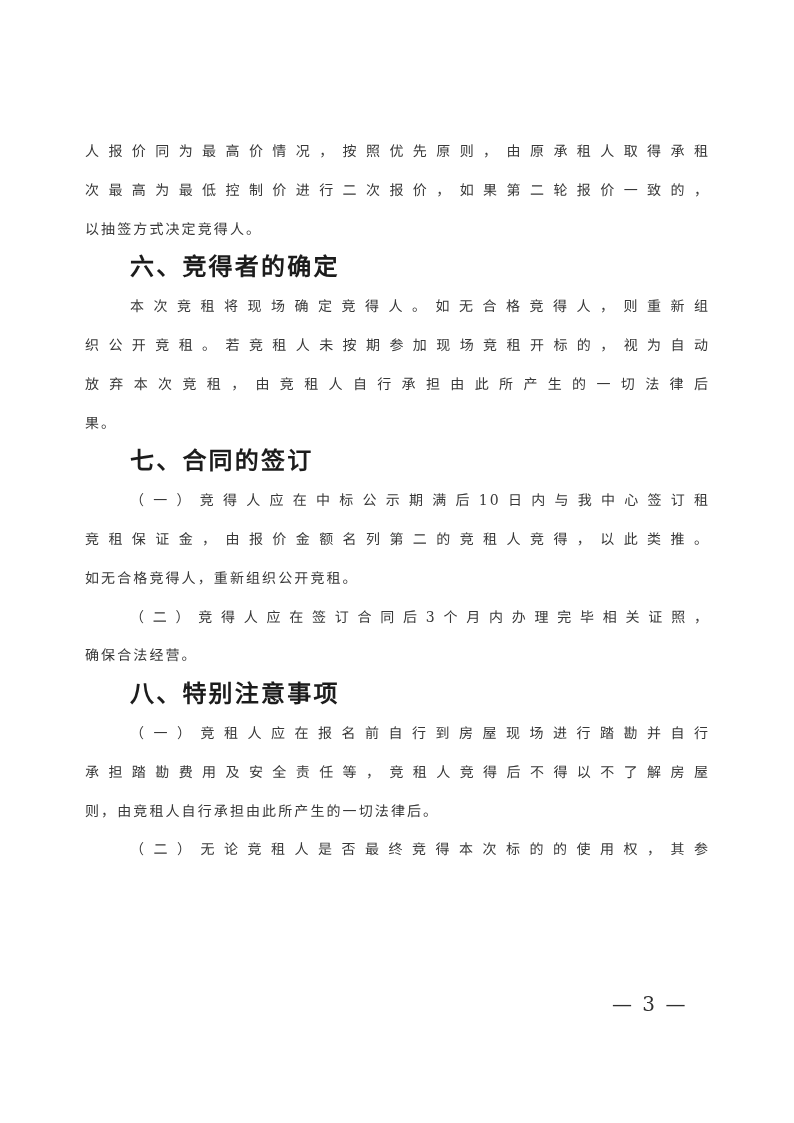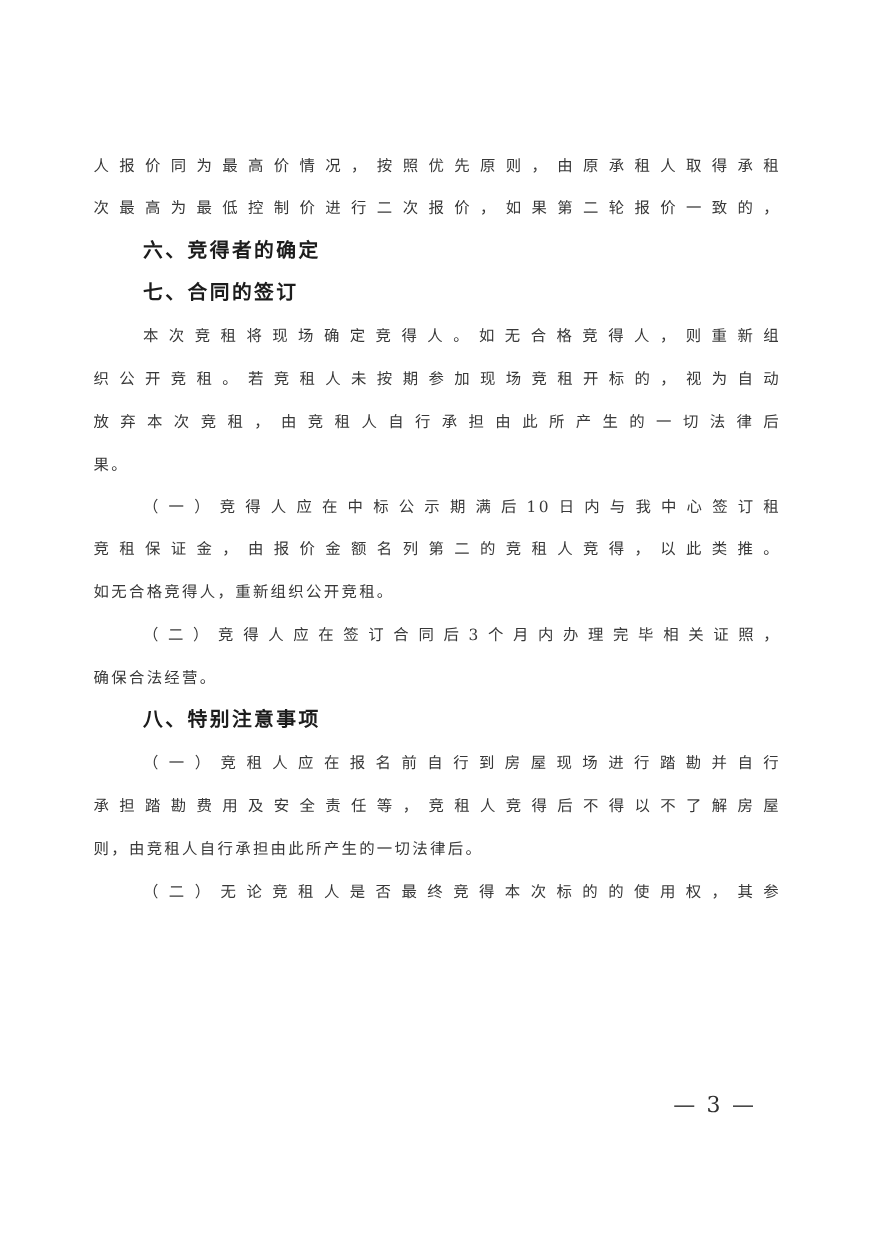--- a/index.html
+++ b/index.html
@@ -31,21 +31,21 @@
     white-space: normal;
   }
   
   .j { text-align-last: justify; }
   
   .ind { padding-left: 45px; }
   
   .hd {
     font-family: "DejaVu Sans", "Liberation Sans", sans-serif;
     font-weight: 700;
-    font-size: 18px;
+    font-size: 24px;
     letter-spacing: 2.2px;
     color: #1c1c1c;
     text-align-last: left;
   }
   .page-number {
     position: absolute;
     left: 612px;
     top: 991px;
     font-family: "DejaVu Serif", "Liberation Serif", serif;
     font-size: 20px;
@@ -57,35 +57,36 @@
 </style>
 </head>
 <body>
 
 <div class="page">
   <div class="content">
 
     <div class="para">
       <div class="ln j">人报价同为最高价情况，按照优先原则，由原承租人取得承租</div>
       <div class="ln j">次最高为最低控制价进行二次报价，如果第二轮报价一致的，</div>
+      <div class="ln">以抽签方式决定竞得人。</div>
     </div>
 
     <div class="para">
       <div class="ln hd ind">六、竞得者的确定</div>
     </div>
 
     <div class="para">
-      <div class="ln hd ind">七、合同的签订</div>
-    </div>
-
-    <div class="para">
       <div class="ln j ind">本次竞租将现场确定竞得人。如无合格竞得人，则重新组</div>
       <div class="ln j">织公开竞租。若竞租人未按期参加现场竞租开标的，视为自动</div>
       <div class="ln j">放弃本次竞租，由竞租人自行承担由此所产生的一切法律后</div>
       <div class="ln">果。</div>
+    </div>
+
+    <div class="para">
+      <div class="ln hd ind">七、合同的签订</div>
     </div>
 
     <div class="para">
       <div class="ln j ind">（一）竞得人应在中标公示期满后10日内与我中心签订租</div>
       <div class="ln j">竞租保证金，由报价金额名列第二的竞租人竞得，以此类推。</div>
       <div class="ln">如无合格竞得人，重新组织公开竞租。</div>
     </div>
 
     <div class="para">
       <div class="ln j ind">（二）竞得人应在签订合同后3个月内办理完毕相关证照，</div>

